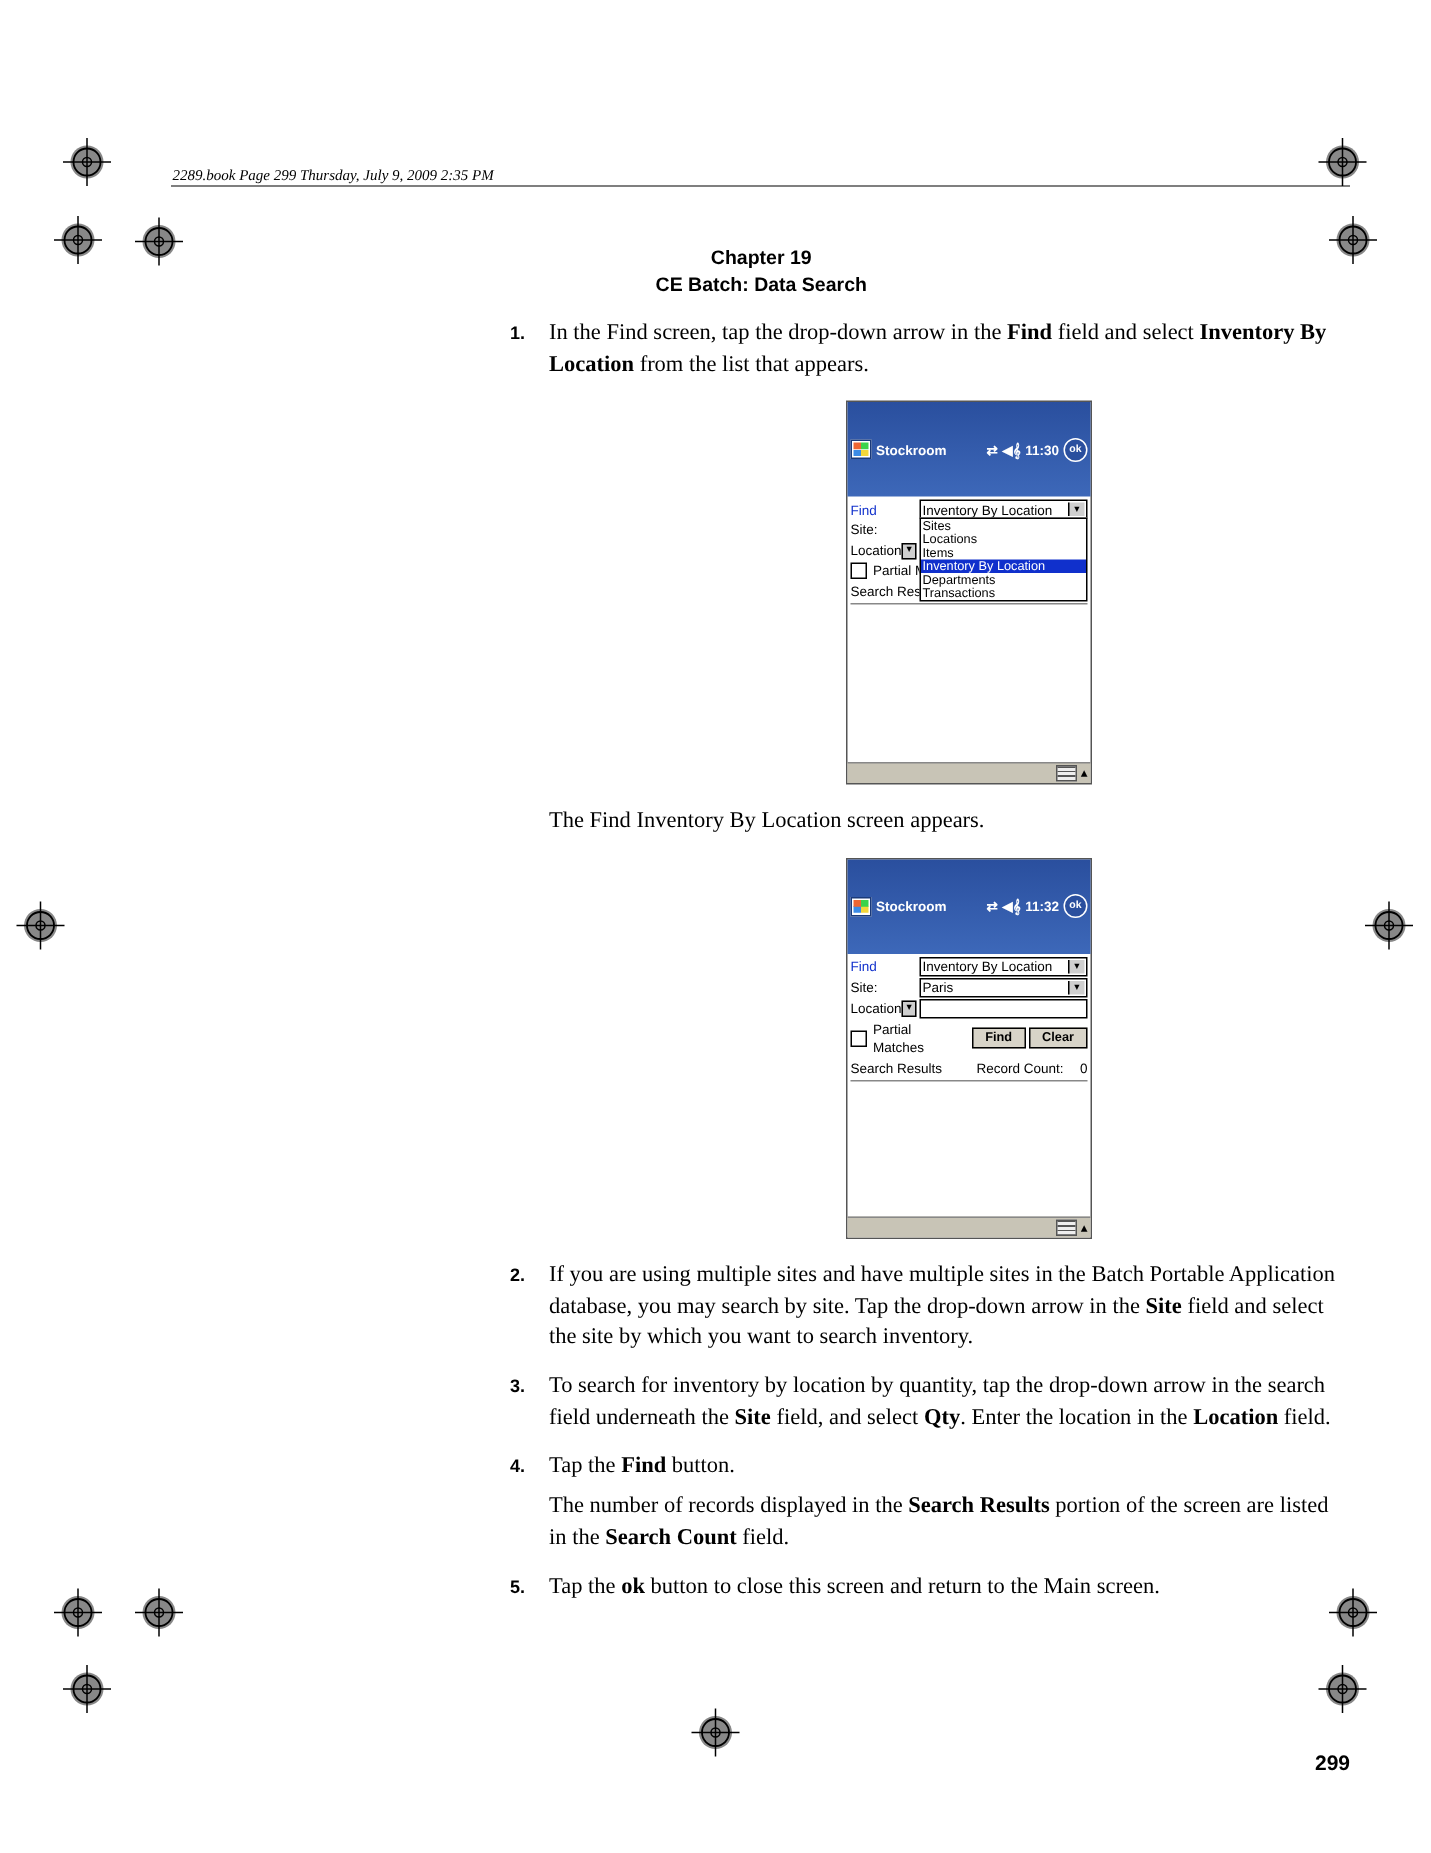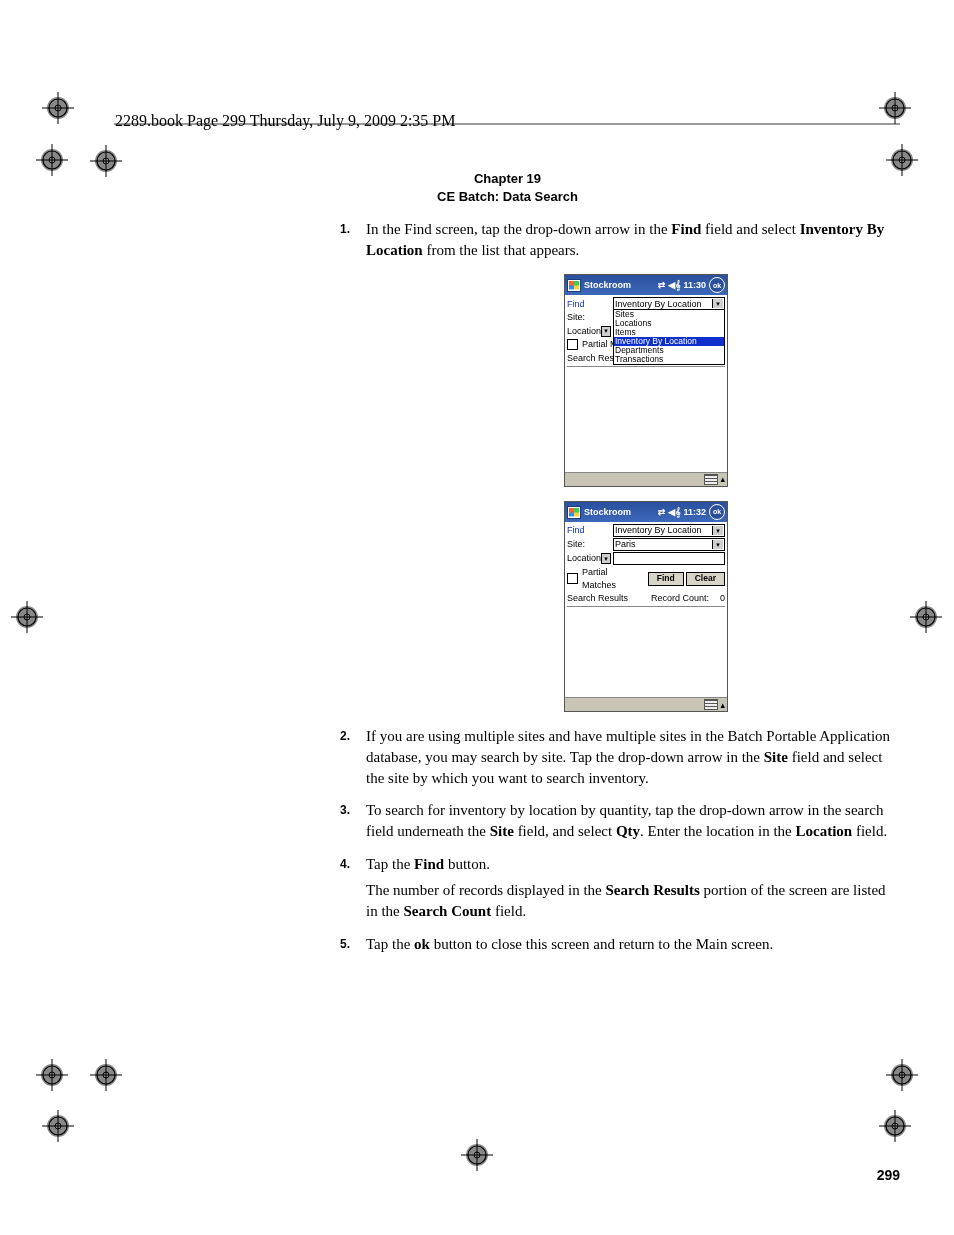--- a/index.html
+++ b/index.html
@@ -13,23 +13,24 @@
     position: relative;
   }
   .page {
     position: absolute;
     left: 115px;
     top: 112px;
     width: 785px;
   }
   .running-head {
     font-family: "Times New Roman", Times, serif;
-    font-size: 16px;
+    font-size: 10px;
     color: #000;
     margin-bottom: 30px;
+    font-style: italic;
   }
   .chapter-head {
     text-align: center;
     font-family: Arial, Helvetica, sans-serif;
     font-size: 13px;
     font-weight: bold;
     line-height: 1.35;
     margin: 40px 0 14px 0;
   }
   .content {
@@ -67,24 +68,24 @@
     width: 162px;
     border: 1px solid #555;
     font-family: Tahoma, Verdana, Arial, sans-serif;
     font-size: 9px;
     color: #000;
     background: #fff;
   }
   .pda .titlebar {
     background: linear-gradient(#2a4f9e, #3d68b9);
     color: #fff;
-    height: 20px;
-    display: flex;
-    align-items: center;
-    padding: 0 2px;
+    height: 31px;
+    display: flex;
+    align-items: center;
+    padding: 16px 2px;
     gap: 3px;
     font-weight: bold;
   }
   .flag {
     width: 12px; height: 11px;
     background: #fff;
     border: 1px solid #1a3a7a;
     display: inline-block;
     position: relative;
   }
@@ -310,20 +311,21 @@
               </div>
               <div class="results-area"></div>
             </div>
             <div class="bottombar">
               <span class="kbicon"></span>
               <span style="font-size:9px">▴</span>
             </div>
           </div>
         </div>
 
+        <div class="para" style="margin-left:0">The Find Inventory By Location screen appears.</div>
 
         
         <div class="figwrap">
           <div class="pda">
             <div class="titlebar">
               <span class="flag"></span>
               <span class="ttext">Stockroom</span>
               <span class="ticon">⇄</span>
               <span class="ticon">◀𝄞</span>
               <span>11:32</span>

